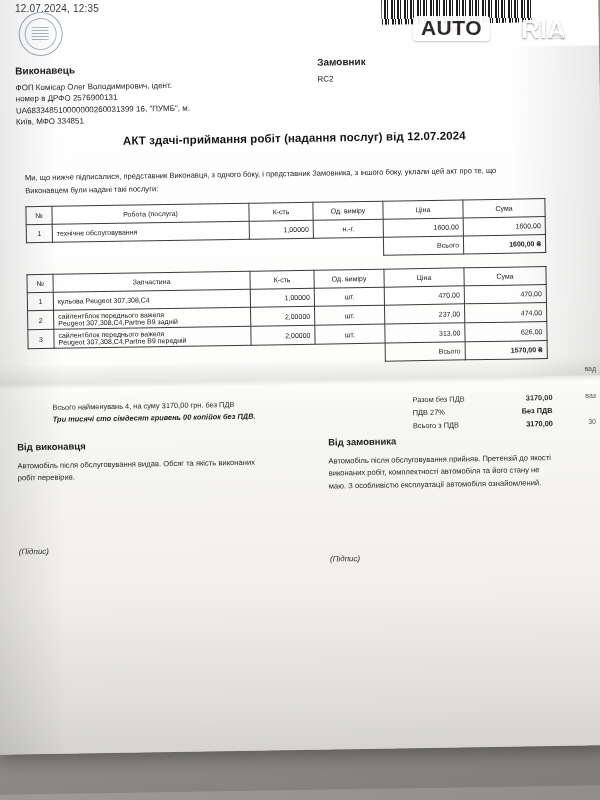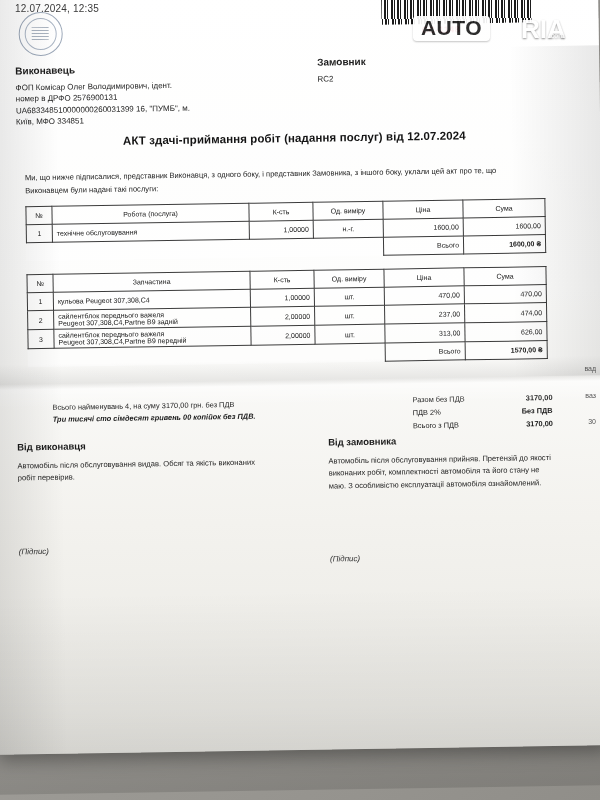--- a/index.html
+++ b/index.html
@@ -440,21 +440,21 @@
       <div>Всього найменувань 4, на суму 3170,00 грн. без ПДВ</div>
       <div class="bold-it">Три тисячі сто сімдесят гривень 00 копійок без ПДВ.</div>
     </div>
 
     <div id="summary-right">
       <div class="row">
         <span>Разом без ПДВ</span>
         <b>3170,00</b>
       </div>
       <div class="row">
-        <span>ПДВ 2%</span>
+        <span>ПДВ 27%</span>
         <b>Без ПДВ</b>
       </div>
       <div class="row">
         <span>Всього з ПДВ</span>
         <b>3170,00</b>
       </div>
     </div>
 
     <div class="sig" id="sig-left">
       <div class="sig-title">Від виконавця</div>

